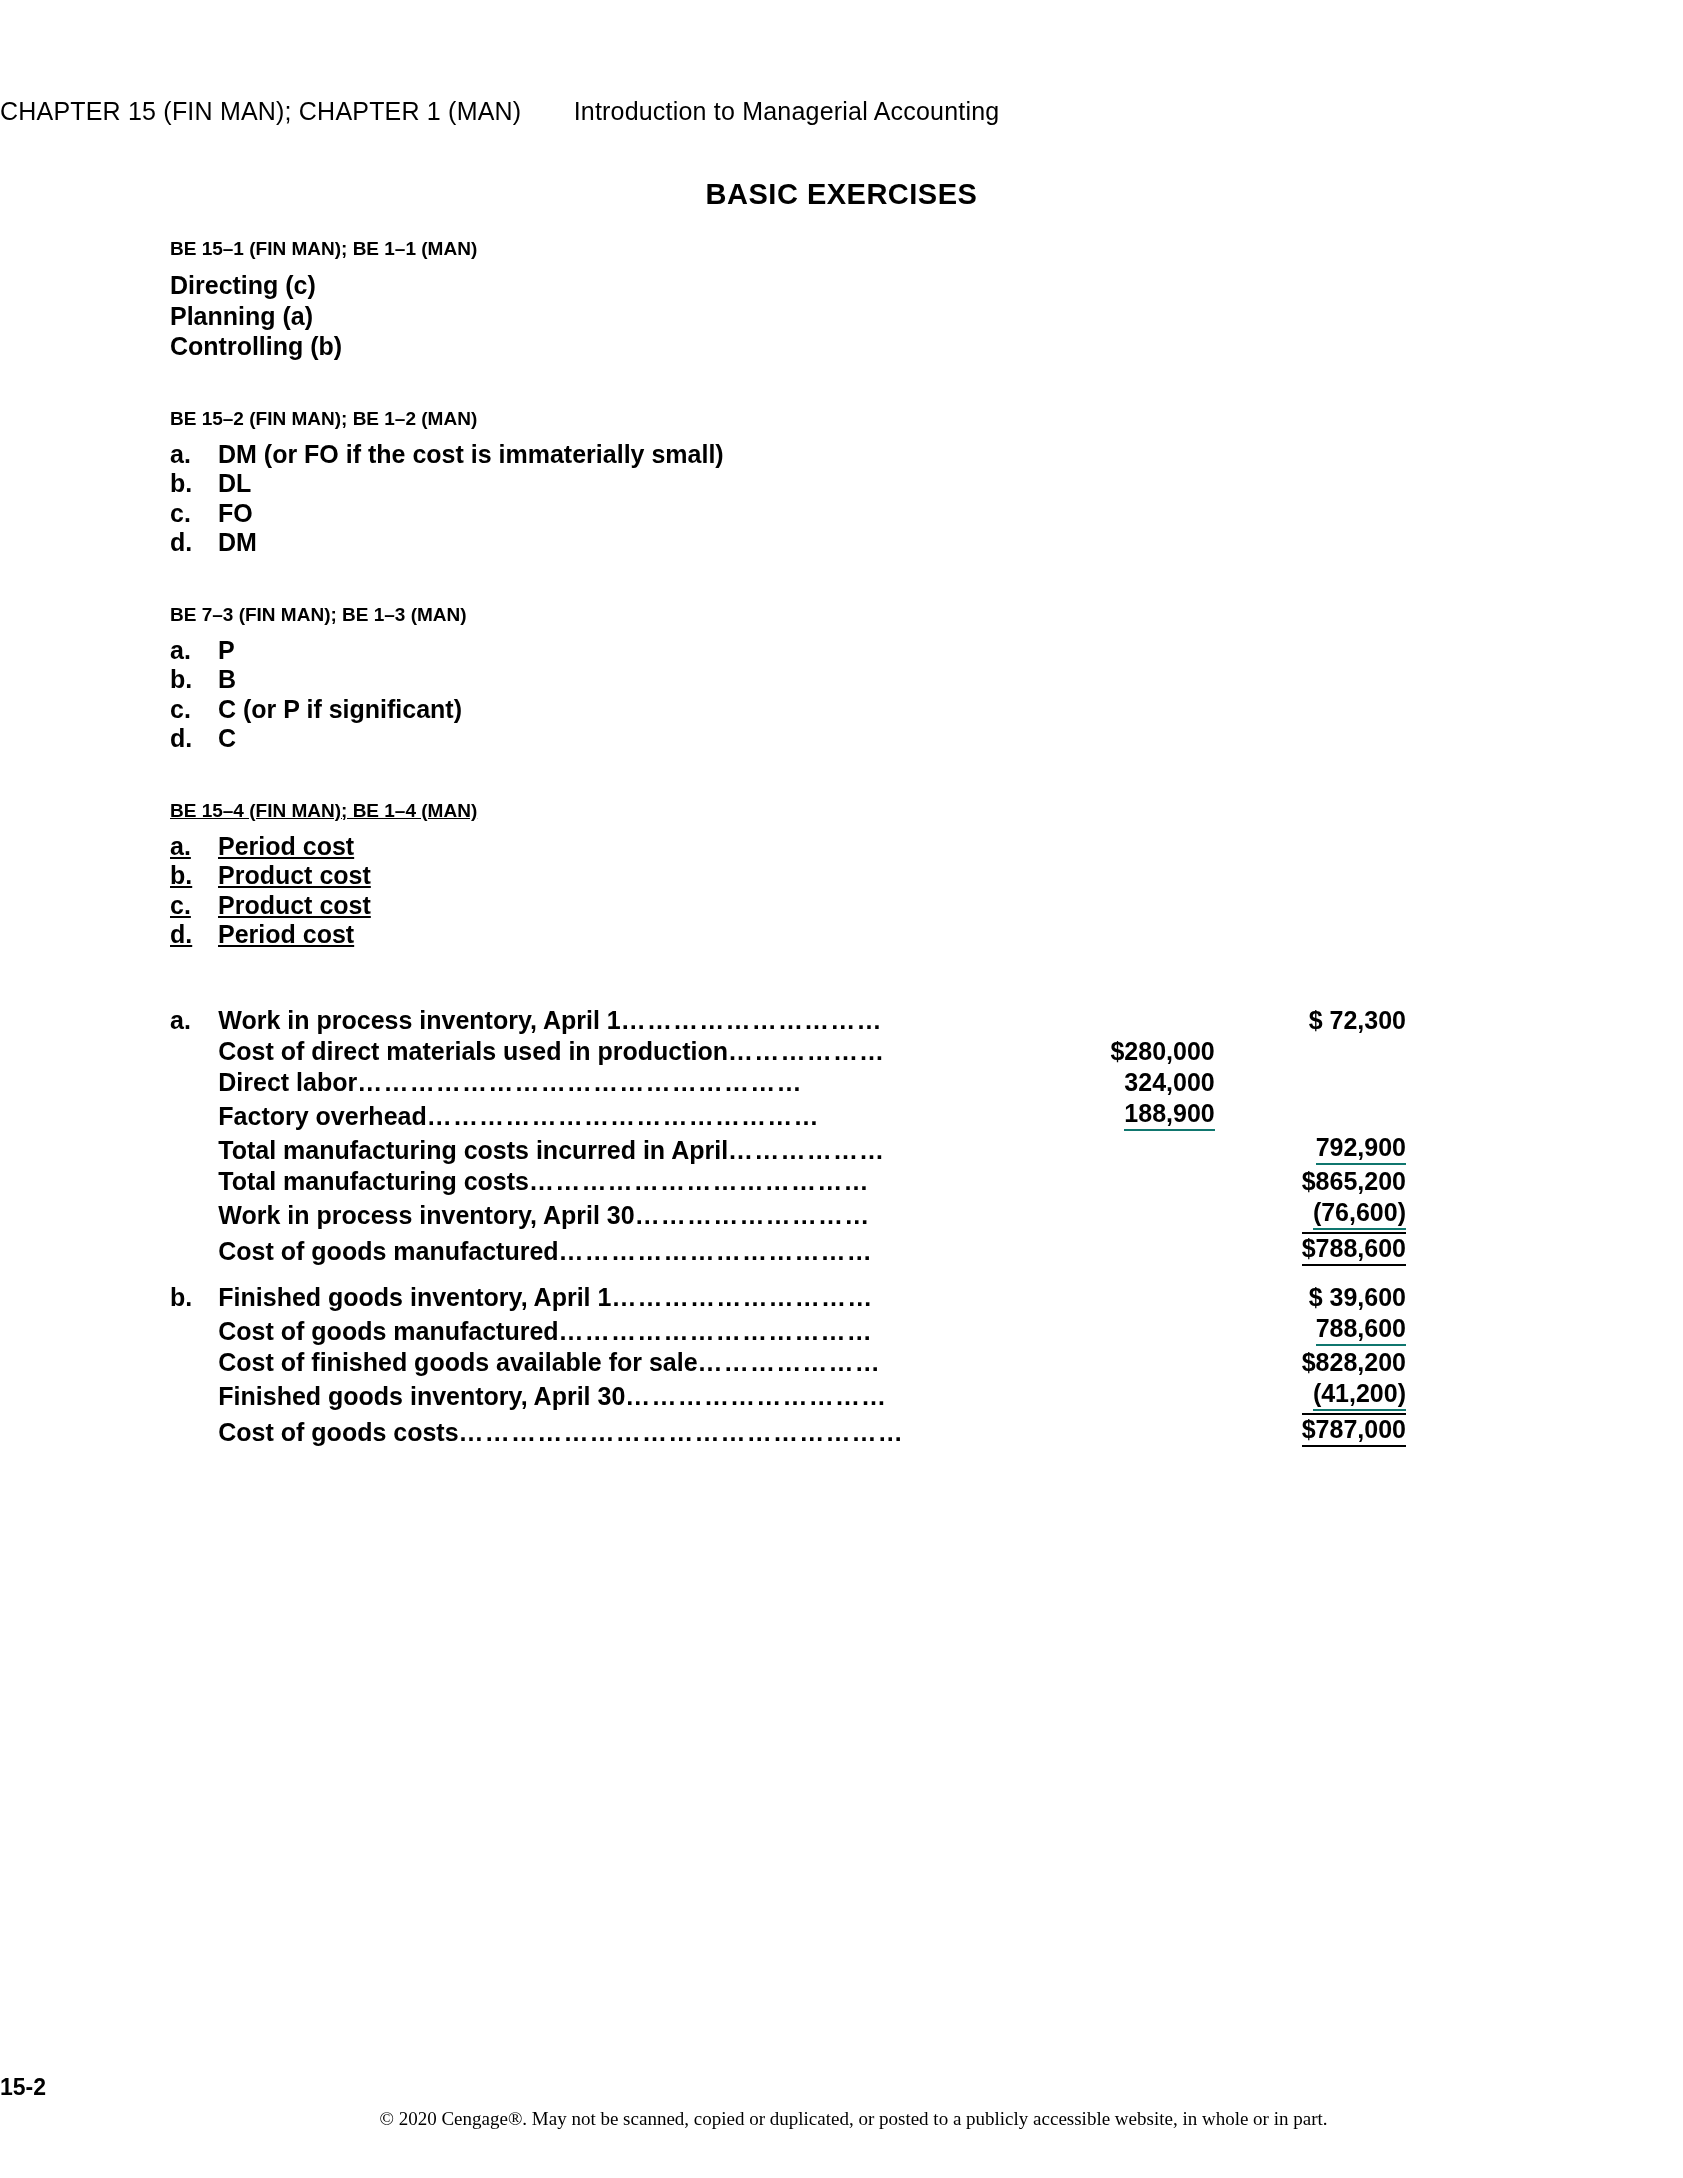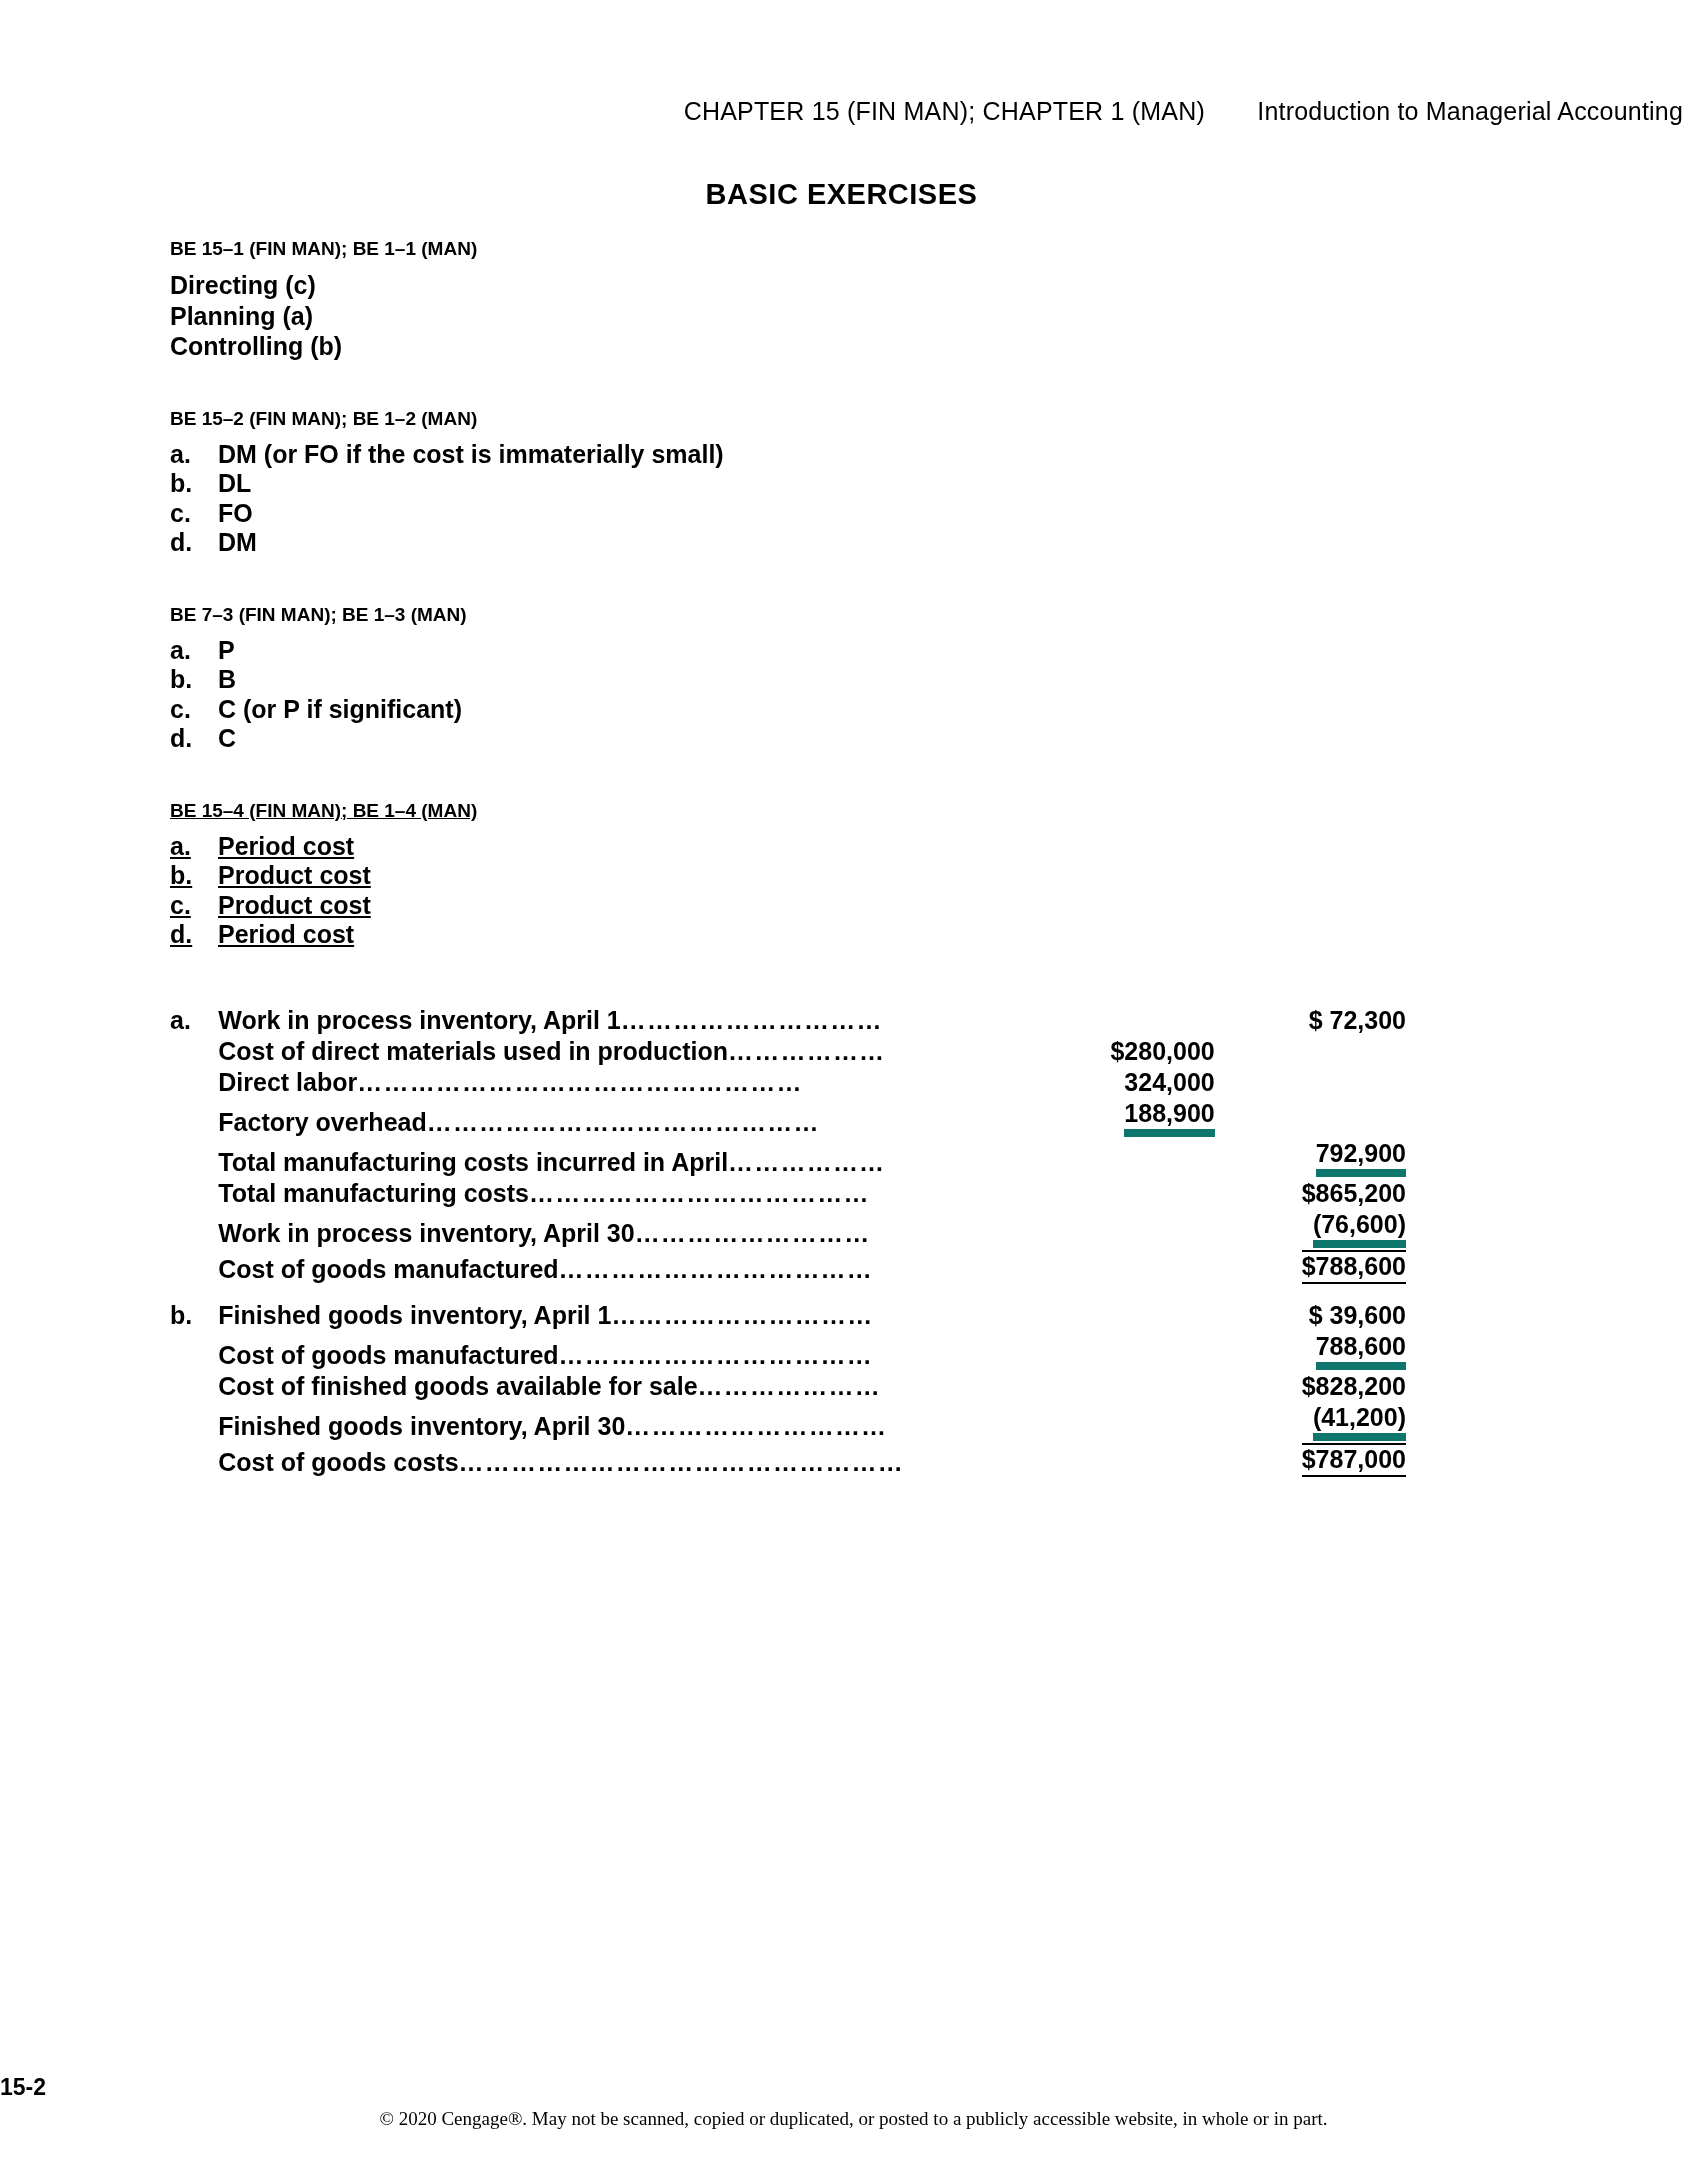--- a/index.html
+++ b/index.html
@@ -20,21 +20,21 @@
     width: 1683px;
     height: 2178px;
     box-sizing: border-box;
     padding: 0;
   }
   .header {
     position: absolute;
     top: 97px;
     left: 0;
     width: 1683px;
-    text-align: right;
+    text-align: left;
     font-size: 25px;
     letter-spacing: 0.2px;
   }
   .header .hdr-left { }
   .header .hdr-gap { display: inline-block; width: 38px; }
   .header .hdr-right { }
 
   .doc-title {
     position: absolute;
     top: 178px;
@@ -120,21 +120,21 @@
     letter-spacing: 1.2px;
   }
   .dbl-box {
     display: inline-block;
     border-top: 2px solid #000;
     border-bottom: 2px solid #000;
     padding: 0 0 1px 0;
   }
   .u-box {
     display: inline-block;
-    border-bottom: 8px solid #0f766e;
+    border-bottom: 2px solid #0f766e;
     padding-bottom: 1px;
   }
   .row-gap td { padding-top: 16px !important; }
 
   .footer-page {
     position: absolute;
     bottom: 77px;
     left: 0;
     width: 1683px;
     font-size: 23px;

